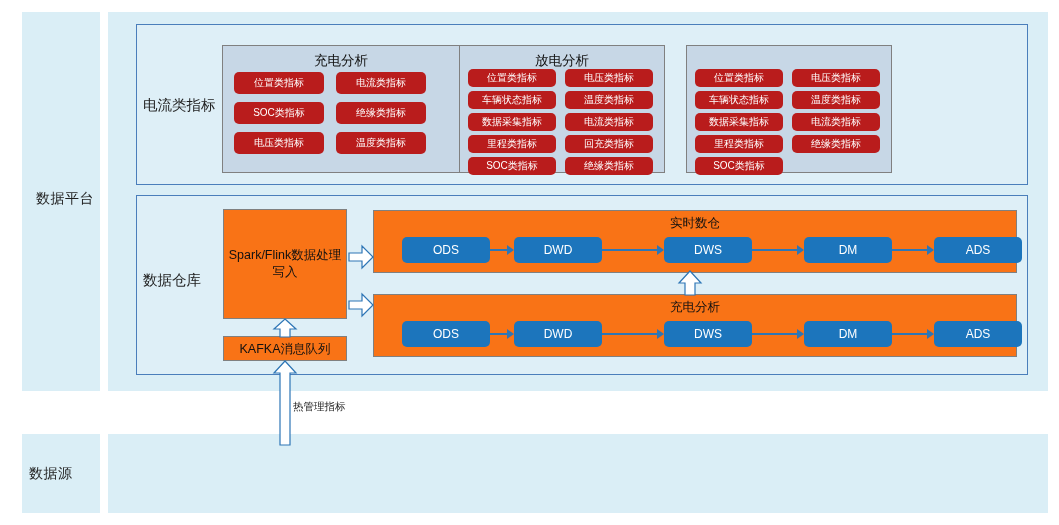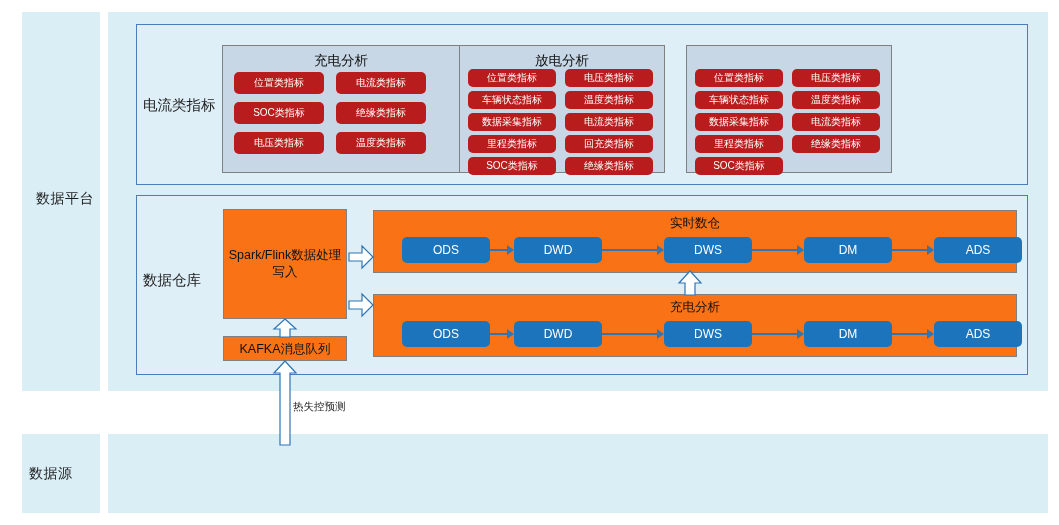--- a/index.html
+++ b/index.html
@@ -290,16 +290,16 @@
       <path d="M13,1 L24,13 L18,13 L18,85 L8,85 L8,13 L2,13 Z" fill="#ffffff" stroke="#2E76B6" stroke-width="1.2"></path>
     </svg>
   </div>
 
   <div class="blockarrow" style="left:677px; top:270px;">
     <svg width="26" height="26" viewBox="0 0 26 26">
       <path d="M13,1 L24,13 L18,13 L18,25 L8,25 L8,13 L2,13 Z" fill="#ffffff" stroke="#2E76B6" stroke-width="1.2"></path>
     </svg>
   </div>
 
-  <div id="conn-label">热失控预测</div>
+  <div id="conn-label">热管理指标</div>
 
 
 </div>
 
 </body></html>

